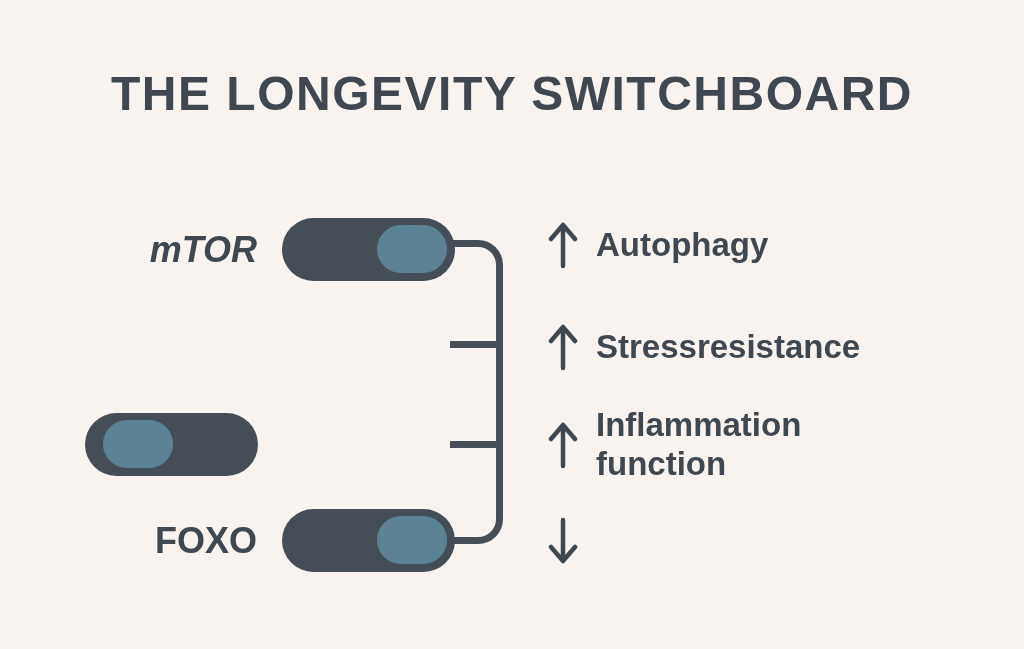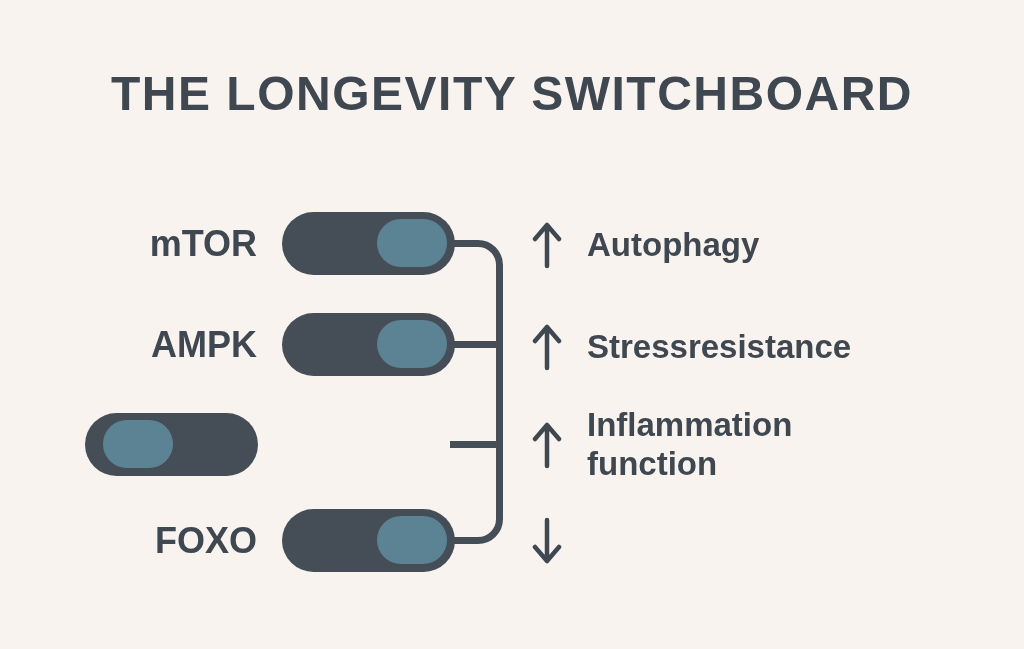--- a/index.html
+++ b/index.html
@@ -48,37 +48,37 @@
   .toggle-knob {
     position: absolute;
     top: 7px;
     right: 8px;
     width: 70px;
     height: 48px;
     border-radius: 24px;
     background: var(--knob, #5C8394);
   }
   .toggle[data-state="left"] .toggle-knob { right: auto; left: 18px; }
-  .row-1 { top: 212px; }
+  .row-1 { top: 218px; font-style: italic; }
   .row-2 { top: 313px; }
   .row-3 { top: 413px; }
   .row-4 { top: 509px; }
   
   .connector {
     position: absolute;
     inset: 0;
     pointer-events: none;
   }
   
   .outcome-row {
     position: absolute;
-    left: 532px;
+    left: 548px;
     display: flex;
     align-items: center;
-    gap: 25px;
+    gap: 18px;
   }
   .outcome-1 { top: 215px; height: 60px; }
   .outcome-2 { top: 317px; height: 60px; }
   .outcome-3 { top: 403px; height: 84px; }
   .outcome-4 { top: 511px; height: 60px; }
   .arrow-icon { width: 30px; height: 50px; flex: 0 0 auto; display: flex; align-items: center; }
   .arrow-icon svg { display: block; }
   .arrow-icon[data-direction="down"] svg { transform: rotate(180deg); }
   .outcome-label {
     font-size: 33px;
@@ -101,26 +101,20 @@
     <path d="M 450 444.5 L 499.5 444.5" stroke="#454E57" stroke-width="7"></path>
   </svg>
 
   <div class="switch-row row-1">
     <div class="switch-label">mTOR</div>
     <div class="toggle" data-state="right">
       <div class="toggle-knob"></div>
     </div>
   </div>
 
-  <div class="switch-row row-2">
-    <div class="switch-label">AMPK</div>
-    <div class="toggle" data-state="right">
-      <div class="toggle-knob"></div>
-    </div>
-  </div>
 
   <div class="switch-row row-3">
     <div class="toggle" data-state="left">
       <div class="toggle-knob"></div>
     </div>
   </div>
 
   <div class="switch-row row-4">
     <div class="switch-label">FOXO</div>
     <div class="toggle" data-state="right">

